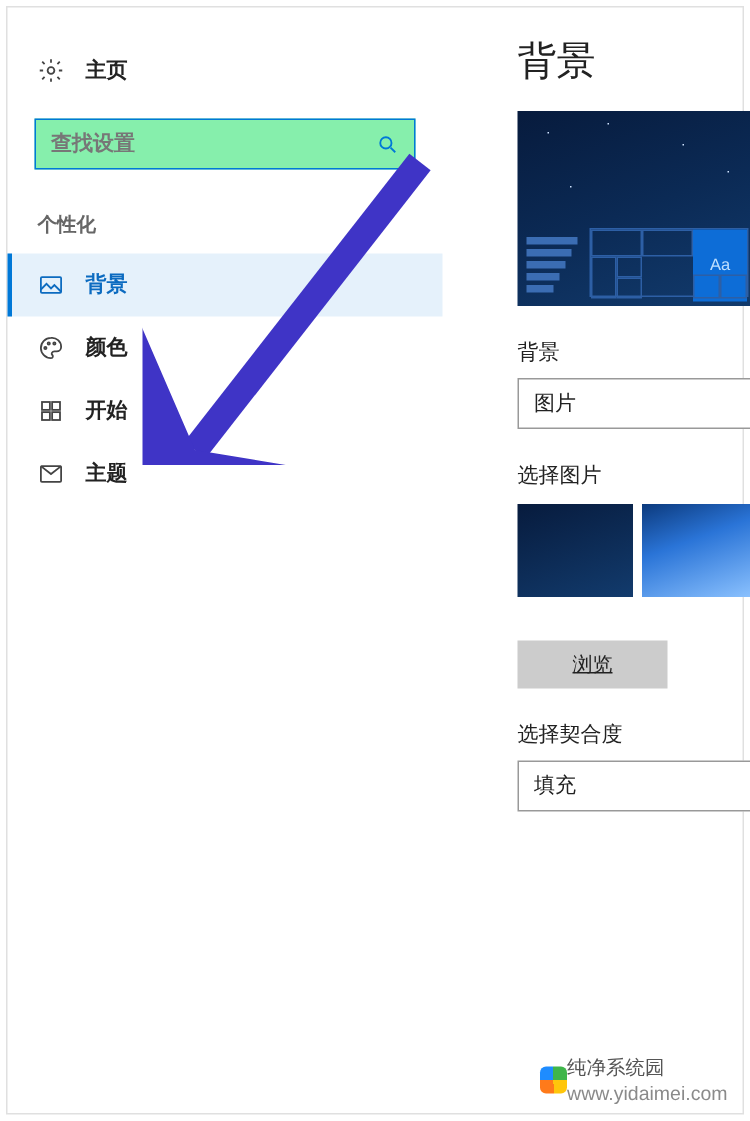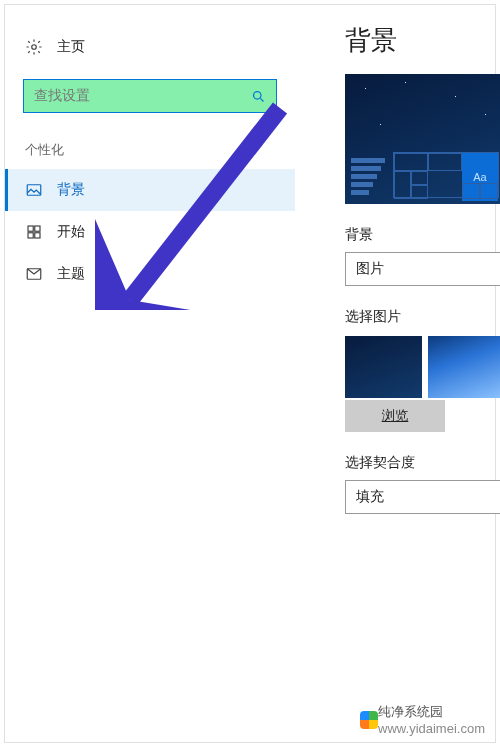--- a/index.html
+++ b/index.html
@@ -18,20 +18,21 @@
     left: 4px; top: 4px;
     width: 492px; height: 739px;
     border: 1px solid #e0e0e0;
     background: #fff;
   }
   .sidebar {
     position: absolute;
     left: 0; top: 0;
     width: 290px;
     padding-top: 28px;
+    font-weight: bold;
   }
   .home-row {
     display: flex;
     align-items: center;
     padding: 0 0 0 20px;
     height: 28px;
   }
   .gear-icon { width: 18px; height: 18px; flex: 0 0 18px; }
   .home-label { margin-left: 14px; color: #222; }
   .search-box {
@@ -110,21 +111,21 @@
   .thumbs { display: flex; gap: 6px; margin-top: 10px; }
   .thumb {
     width: 77px; height: 62px;
     background: linear-gradient(160deg, #071b3d, #123b6d);
     position: relative;
   }
   .thumb.light {
     background: linear-gradient(160deg, #0c3a7d 0%, #2a74d7 40%, #8dc3ff 100%);
   }
   .browse-btn {
-    margin-top: 2px; width: 100px; height: 32px;
+    margin-top: 29px; width: 100px; height: 32px;
     background: #ccc; border: none; color: #222;
     display: flex; align-items: center; justify-content: center; text-decoration: underline;
   }
   
   .arrow {
     position: absolute;
     left: 90px; top: 95px;
     width: 200px; height: 210px;
     pointer-events: none;
   }
@@ -168,20 +169,29 @@
     <div class="nav">
 
       <div class="nav-item active">
         <svg class="nav-icon" viewBox="0 0 24 24" fill="none" stroke="#0c6bc0" stroke-width="1.6">
           <rect x="3" y="5" width="18" height="14" rx="1"></rect>
             <path d="M3 16l5-5 4 4 3-3 6 6"></path>
         </svg>
         <span class="nav-label">背景</span>
       </div>
 
+      <div class="nav-item">
+        <svg class="nav-icon" viewBox="0 0 24 24" fill="none" stroke="#444" stroke-width="1.6">
+          <path d="M12 3a9 9 0 100 18c2 0 2-2 1-3s0-3 2-3h2a4 4 0 004-4 8 8 0 00-9-8z"></path>
+          <circle cx="7" cy="12" r="1"></circle>
+            <circle cx="10" cy="8" r="1"></circle>
+            <circle cx="15" cy="8" r="1"></circle>
+        </svg>
+        <span class="nav-label">颜色</span>
+      </div>
 
 
       <div class="nav-item">
         <svg class="nav-icon" viewBox="0 0 24 24" fill="none" stroke="#444" stroke-width="1.6">
           <rect x="4" y="4" width="7" height="7"></rect>
             <rect x="13" y="4" width="7" height="7"></rect>
           <rect x="4" y="13" width="7" height="7"></rect>
             <rect x="13" y="13" width="7" height="7"></rect>
         </svg>
         <span class="nav-label">开始</span>

